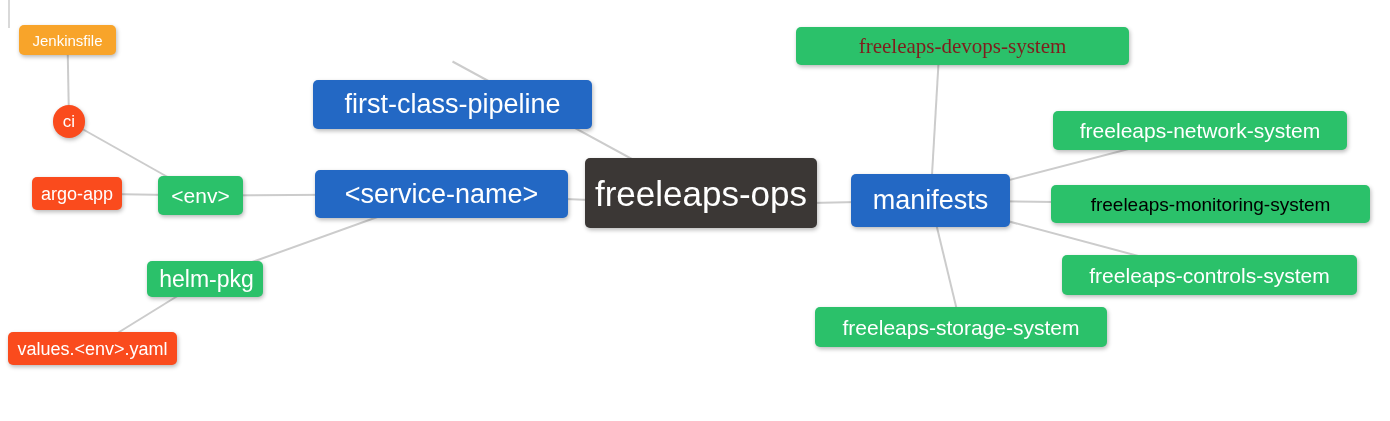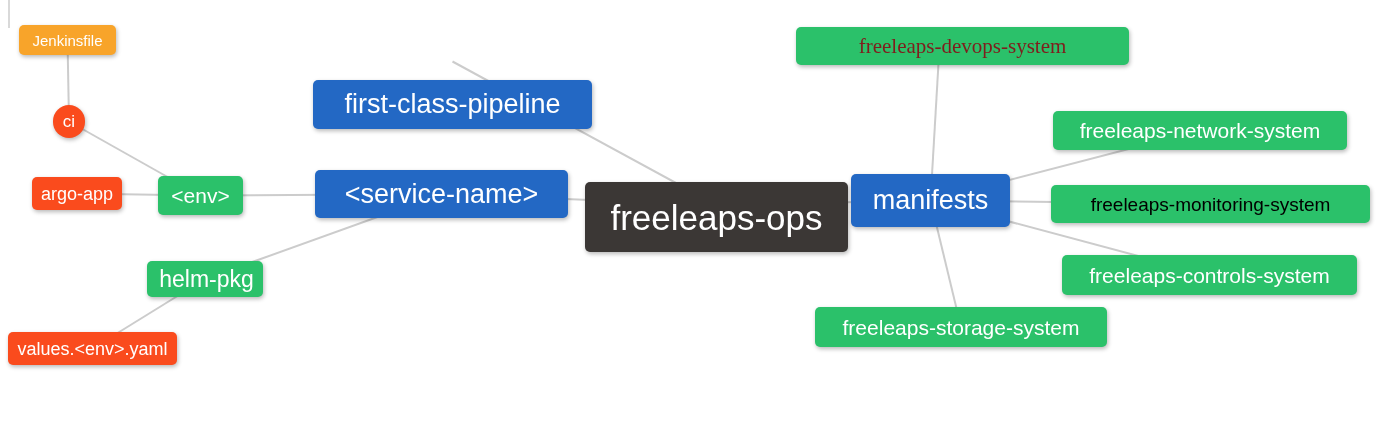--- a/index.html
+++ b/index.html
@@ -58,21 +58,21 @@
       <line x1="930.5" y1="200.5" x2="1209.5" y2="275" stroke="#cccccc" stroke-width="2"></line>
       <line x1="930.5" y1="200.5" x2="961" y2="327" stroke="#cccccc" stroke-width="2"></line>
       <line x1="9" y1="0" x2="9" y2="28" stroke="#cccccc" stroke-width="1.5"></line>
     </svg>
 <div class="node" style="left: 19px; top: 25px; width: 97px; height: 30px; font-size: 15px; background: rgb(248, 164, 42); color: rgb(255, 255, 255);">Jenkinsfile</div>
     <div class="node" style="left: 53px; top: 105px; width: 32px; height: 33px; font-size: 17px; background: rgb(250, 75, 29); color: rgb(255, 255, 255); border-radius: 16px;">ci</div>
     <div class="node" style="left: 32px; top: 177px; width: 90px; height: 33px; font-size: 18px; background: rgb(250, 75, 29); color: rgb(255, 255, 255);">argo-app</div>
     <div class="node" style="left: 158px; top: 176px; width: 85px; height: 39px; font-size: 21px; background: rgb(43, 193, 106); color: rgb(255, 255, 255);">&lt;env&gt;</div>
     <div class="node" style="left: 313px; top: 37px; width: 279px; height: 49px; font-size: 27px; background: rgb(35, 104, 196); color: rgb(255, 255, 255); margin-top: 43px;">first-class-pipeline</div>
     <div class="node" style="left: 315px; top: 170px; width: 253px; height: 48px; font-size: 27px; background: rgb(35, 104, 196); color: rgb(255, 255, 255);">&lt;service-name&gt;</div>
-    <div class="node" style="left: 585px; top: 182px; width: 263px; height: 70px; font-size: 35px; background: rgb(59, 55, 53); color: rgb(255, 255, 255);">freeleaps-ops</div>
+    <div class="node" style="left: 585px; top: 158px; width: 232px; height: 70px; font-size: 35px; background: rgb(59, 55, 53); color: rgb(255, 255, 255);">freeleaps-ops</div>
     <div class="node" style="left: 851px; top: 174px; width: 159px; height: 53px; font-size: 27px; background: rgb(35, 104, 196); color: rgb(255, 255, 255);">manifests</div>
     <div class="node" style="left: 796px; top: 27px; width: 333px; height: 38px; font-size: 21px; background: rgb(43, 193, 106); color: #7f1d1d; font-family: Liberation Serif, serif;">freeleaps-devops-system</div>
     <div class="node" style="left: 1053px; top: 111px; width: 294px; height: 39px; font-size: 21px; background: rgb(43, 193, 106); color: rgb(255, 255, 255); text-align: center;">freeleaps-network-system</div>
     <div class="node" style="left: 1051px; top: 185px; width: 319px; height: 38px; font-size: 19px; background: rgb(43, 193, 106); color: #000000;">freeleaps-monitoring-system</div>
     <div class="node" style="left: 815px; top: 307px; width: 292px; height: 40px; font-size: 21px; background: rgb(43, 193, 106); color: rgb(255, 255, 255);">freeleaps-storage-system</div>
     <div class="node" style="left: 1062px; top: 255px; width: 295px; height: 40px; font-size: 21px; background: rgb(43, 193, 106); color: rgb(255, 255, 255);">freeleaps-controls-system</div>
     <div class="node" style="left: 147px; top: 261px; width: 116px; height: 36px; font-size: 23px; background: rgb(43, 193, 106); color: rgb(255, 255, 255); padding-left: 9px;">helm-pkg</div>
     <div class="node" style="left: 8px; top: 332px; width: 169px; height: 33px; font-size: 18px; background: rgb(250, 75, 29); color: rgb(255, 255, 255);">values.&lt;env&gt;.yaml</div>
   </div>
 

